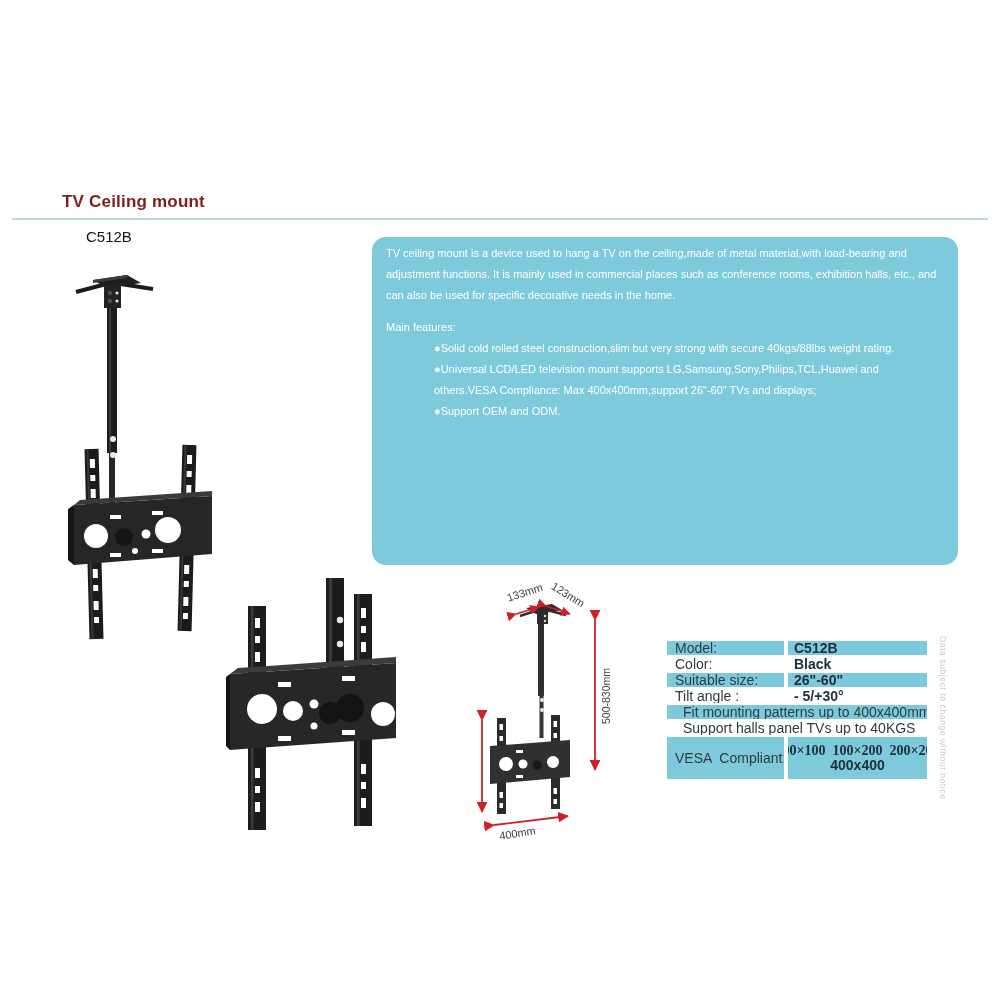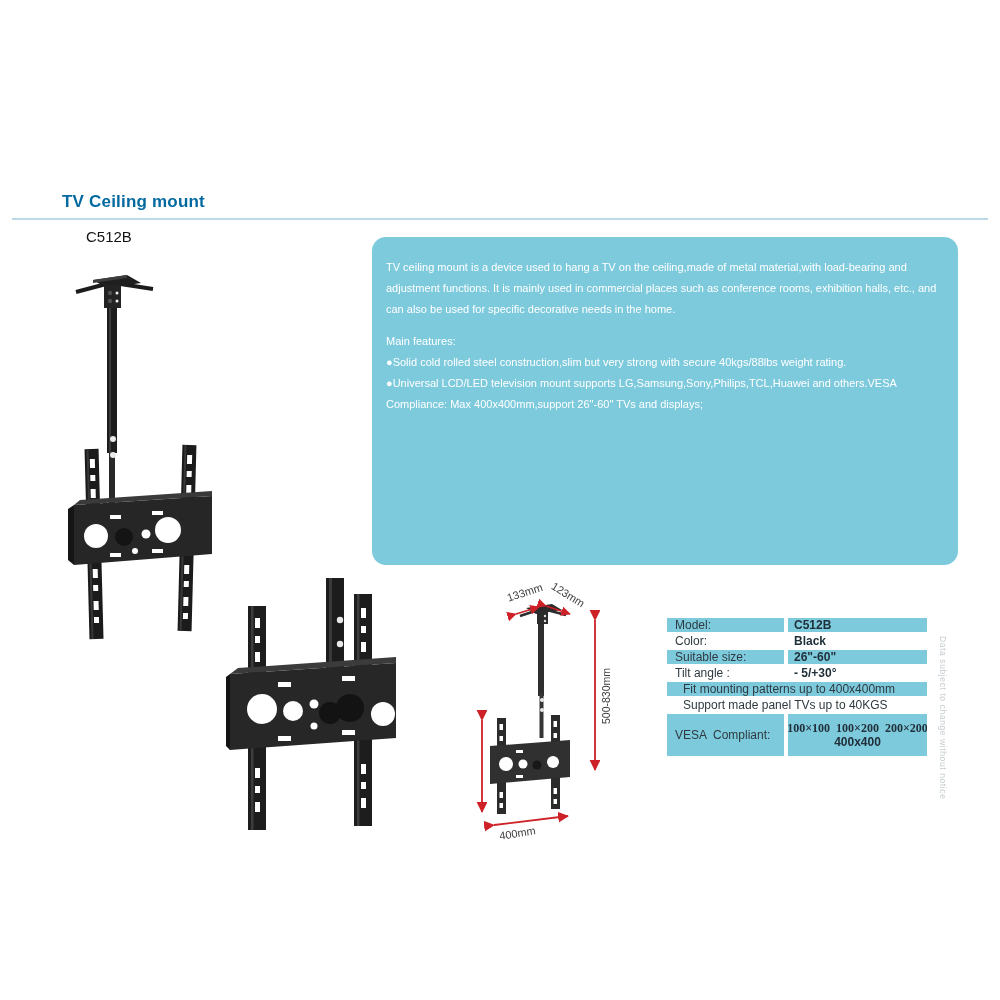--- a/index.html
+++ b/index.html
@@ -4,43 +4,43 @@
 <style>
   * { margin:0; padding:0; box-sizing:border-box; }
   html,body { background:#ffffff; }
   body { font-family:"Liberation Sans","DejaVu Sans",sans-serif; }
   .page {
     position:relative; width:1000px; height:1000px;
     background:#ffffff; overflow:hidden;
   }
   .title {
     position:absolute; left:62px; top:192px;
-    font-size:17px; font-weight:600; color:#0369a1; letter-spacing:.2px;
+    font-size:17px; font-weight:600; color:#7f1d1d; letter-spacing:.2px;
   }
   .title-rule {
     position:absolute; left:12px; top:218px; width:976px; height:2px;
     background:#bcd9e6;
   }
   .model-no {
     position:absolute; left:86px; top:228px;
     font-size:15px; color:#141414;
   }
   .info-box {
     position:absolute; left:372px; top:237px; width:586px; height:328px;
     background:#7ecadd; border-radius:14px;
-    padding:20px 14px; color:#ffffff; font-size:11px; line-height:21px;
+    padding:6px 14px; color:#ffffff; font-size:11px; line-height:21px;
     overflow:hidden;
   }
   .info-box .desc { white-space:normal; }
   .info-box .feat-head { margin-top:11px; }
-  .info-box .feat { white-space:pre-wrap; }
+  .info-box .feat { white-space:pre-wrap;margin-left:48px; }
   .figure { position:absolute; }
   .spec-table {
-    position:absolute; left:667px; top:618px; width:260px;
-    font-size:12px; color:#2e3a40;
+    position:absolute; left:667px; top:641px; width:260px;
+    font-size:14px; color:#2e3a40;
   }
   .spec-row { display:flex; margin-bottom:2px; }
   .cell { height:14px; line-height:14px; overflow:hidden; white-space:pre; }
   .cell.label { width:117px; padding-left:8px; }
   .cell.value { width:139px; margin-left:4px; padding-left:6px; font-weight:600; color:#20303a; }
   .cell.full  { width:260px; padding-left:16px; }
   .row-blue .cell { background:#7ecadd; }
   .spec-row.vesa .cell { height:42px; }
   .spec-row.vesa .label { line-height:42px; }
   .spec-row.vesa .value {
@@ -59,20 +59,21 @@
 
   <div class="title">TV Ceiling mount</div>
   <div class="title-rule"></div>
   <div class="model-no">C512B</div>
 
   <div class="info-box">
     <div class="desc">TV ceiling mount is a device used to hang a TV on the ceiling,made of metal material,with load-bearing and adjustment functions. It is mainly used in commercial places such as conference rooms, exhibition halls, etc., and can also be used for specific decorative needs in the home.</div>
     <div class="feat-head">Main features:</div>
     <div class="feat">●Solid cold rolled steel construction,slim but very strong with secure 40kgs/88lbs weight rating.</div>
     <div class="feat">●Universal LCD/LED television mount supports LG,Samsung,Sony,Philips,TCL,Huawei and others.VESA Compliance: Max 400x400mm,support 26"-60" TVs and displays;</div>
+    <div class="feat">●Support OEM and ODM.</div>
   </div>
 
   <svg class="figure" style="left:60px; top:253px;" width="168" height="392" viewBox="0 0 168 392">
 
     <line x1="16" y1="39" x2="50" y2="30" stroke="#1c1c1c" stroke-width="4"></line>
     <line x1="54" y1="30" x2="93" y2="36" stroke="#1c1c1c" stroke-width="4"></line>
     <polygon points="33,27 67,22 81,30 47,35" fill="#1f1f1f"></polygon>
     <polygon points="33,27 67,22 67,25 33,30" fill="#3d3d3d"></polygon>
     <rect x="44" y="32" width="17" height="23" fill="#232323"></rect>
     <circle cx="50" cy="40" r="2.2" fill="#4f4f4f"></circle>
@@ -229,21 +230,21 @@
       <div class="cell value">26"-60"</div>
     </div>
     <div class="spec-row">
       <div class="cell label">Tilt angle :</div>
       <div class="cell value">- 5/+30°</div>
     </div>
     <div class="spec-row row-blue">
       <div class="cell full">Fit mounting patterns up to 400x400mm</div>
     </div>
     <div class="spec-row">
-      <div class="cell full">Support made panel TVs up to 40KGS</div>
+      <div class="cell full">Support halls panel TVs up to 40KGS</div>
     </div>
     <div class="spec-row row-blue vesa">
       <div class="cell label">VESA  Compliant:</div>
       <div class="cell value">
         <span style="white-space:pre;font-family:Liberation Serif, serif;">100×100  100×200  200×200</span>
         <span>400x400</span>
       </div>
     </div>
   </div>
 

